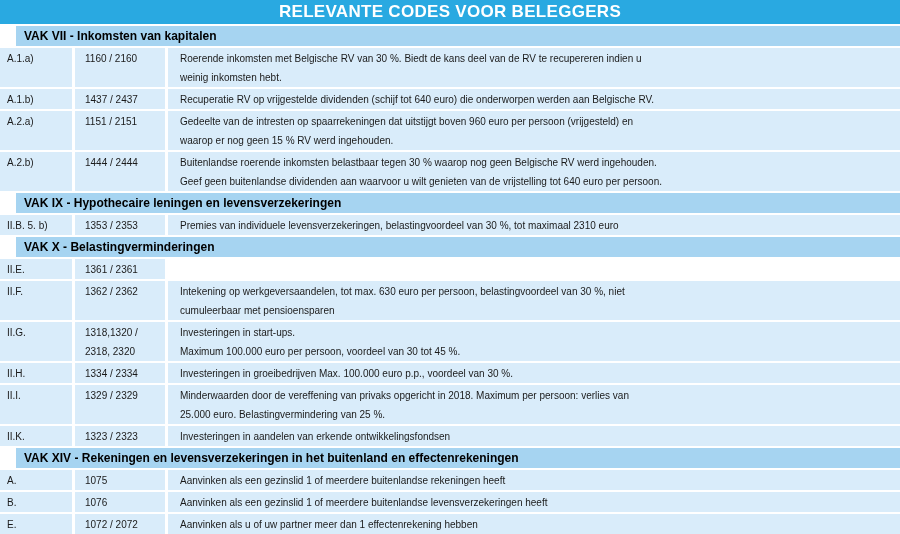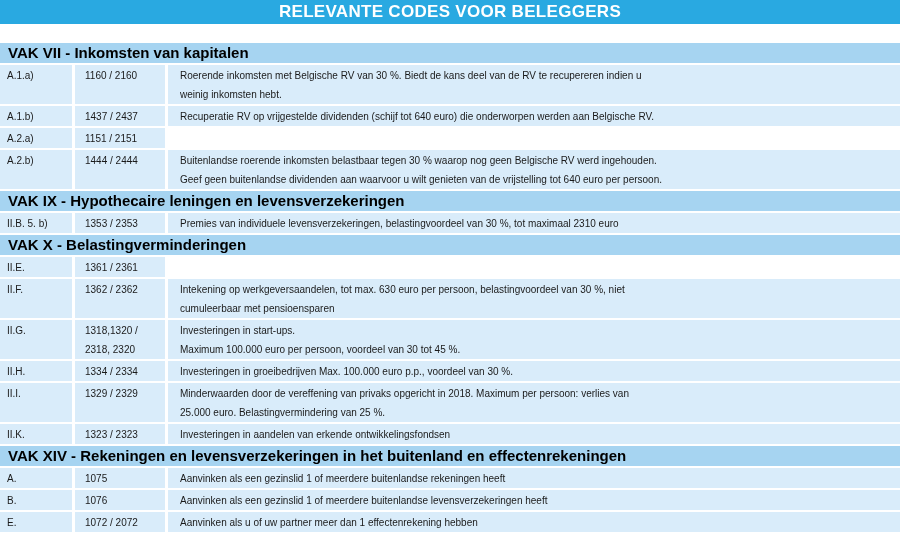--- a/index.html
+++ b/index.html
@@ -22,27 +22,27 @@
   }
   .title-bar {
     height: 24px;
     line-height: 24px;
     background: var(--title-bg);
     color: var(--title-text);
     text-align: center;
     font-weight: bold;
     font-size: 17px;
     letter-spacing: 0.3px;
-    margin-bottom: 19px;
+    margin-bottom: 2px;
   }
   .section-header {
-    margin: 0 0 2px 0;
+    margin: 0 0 2px 16px;
     background: var(--section-bg);
     color: #000000;
-    font-size: 15px;
+    font-size: 12px;
     font-weight: bold;
     line-height: 18px;
     padding: 1px 8px;
   }
   .row {
     display: grid;
     grid-template-columns: 72px 90px 1fr;
     column-gap: 3px;
     margin-bottom: 2px;
   }
@@ -75,20 +75,22 @@
 
   <div class="row">
     <div class="cell code">A.1.b)</div>
     <div class="cell nums">1437 / 2437</div>
     <div class="cell desc">Recuperatie RV op vrijgestelde dividenden (schijf tot 640 euro) die onderworpen werden aan Belgische RV.</div>
   </div>
 
   <div class="row">
     <div class="cell code">A.2.a)</div>
     <div class="cell nums">1151 / 2151</div>
+    <div class="cell desc">Gedeelte van de intresten op spaarrekeningen dat uitstijgt boven 960 euro per persoon (vrijgesteld) en
+waarop er nog geen 15 % RV werd ingehouden.</div>
   </div>
 
   <div class="row">
     <div class="cell code">A.2.b)</div>
     <div class="cell nums">1444 / 2444</div>
     <div class="cell desc">Buitenlandse roerende inkomsten belastbaar tegen 30 % waarop nog geen Belgische RV werd ingehouden.
 Geef geen buitenlandse dividenden aan waarvoor u wilt genieten van de vrijstelling tot 640 euro per persoon.</div>
   </div>
 </div>
   </section>

